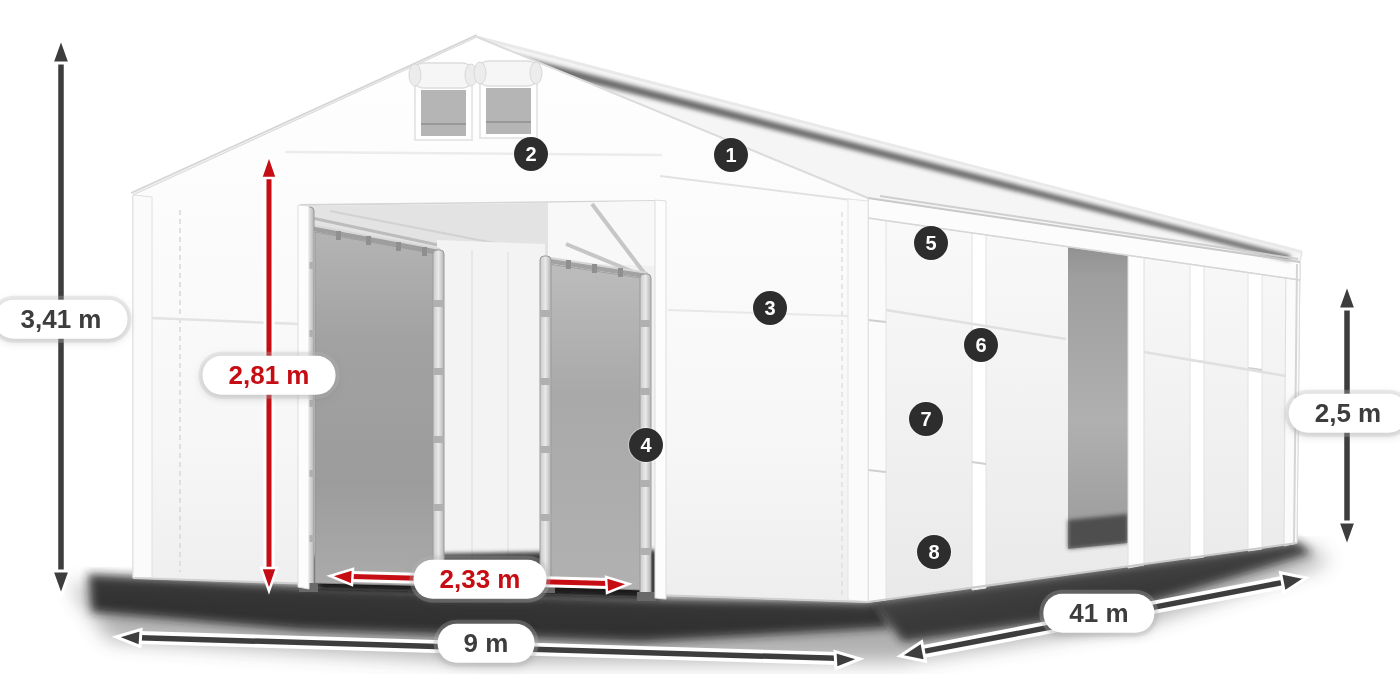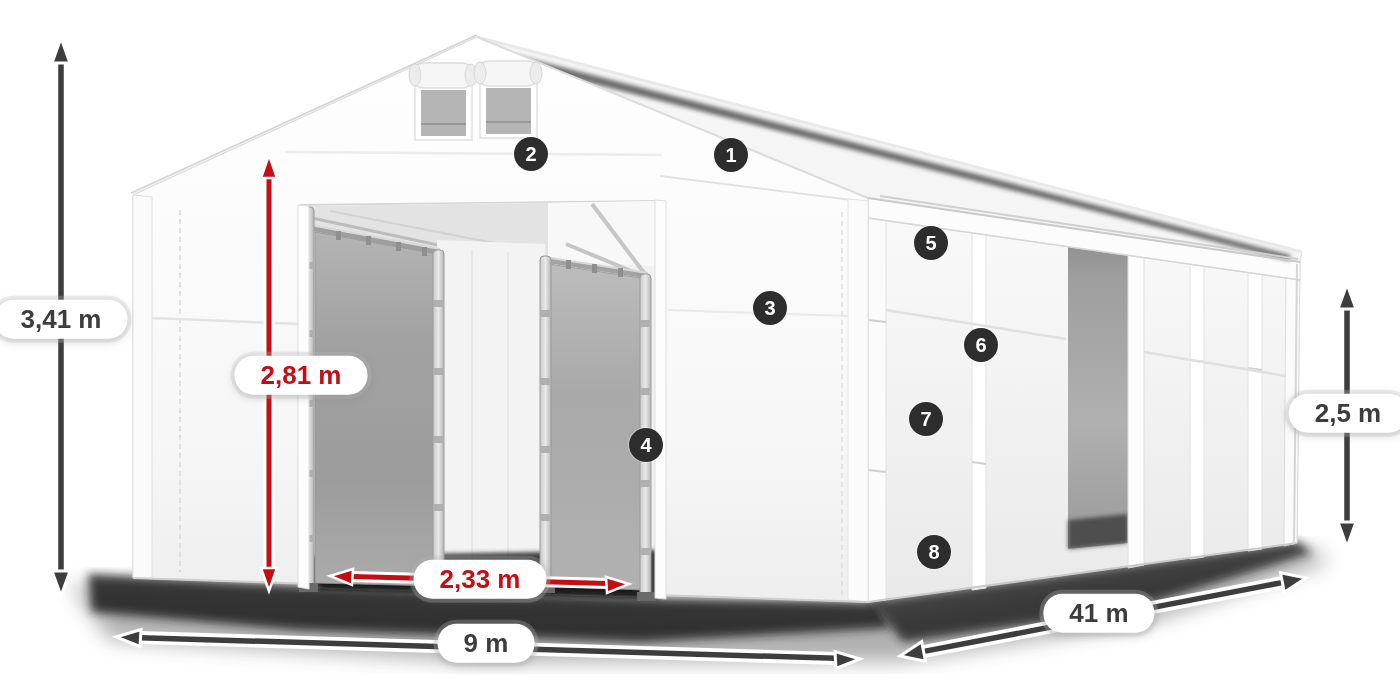--- a/index.html
+++ b/index.html
@@ -273,21 +273,21 @@
       <line x1="1347" y1="302" x2="1347" y2="529" stroke="#ffffff" stroke-width="13"></line>
       <line x1="1347" y1="304" x2="1347" y2="527" stroke="#3d3d3d" stroke-width="5.5"></line>
       <polygon points="1347,284 1338,309 1356,309" fill="#3d3d3d" stroke="#ffffff" stroke-width="3"></polygon>
       <polygon points="1347,547 1338,522 1356,522" fill="#3d3d3d" stroke="#ffffff" stroke-width="3"></polygon>
     </g>
   </g>
 </svg>
 
 <div>
       <div class="dim-label" style="left: 61px; top: 319px;">3,41 m</div>
-      <div class="dim-label red" style="left: 269px; top: 375px; margin-left: 32px;">2,81 m</div>
+      <div class="dim-label red" style="left: 269px; top: 375px;">2,81 m</div>
       <div class="dim-label red" style="left: 480px; top: 579px;">2,33 m</div>
       <div class="dim-label" style="left: 486px; top: 643px;">9 m</div>
       <div class="dim-label" style="left: 1099px; top: 613px;">41 m</div>
       <div class="dim-label" style="left: 1348px; top: 413px;">2,5 m</div>
     </div>
 
 <div>
       <div class="marker" style="left: 731px; top: 155px;">1</div>
       <div class="marker" style="left: 531px; top: 154px;">2</div>
       <div class="marker" style="left: 770px; top: 308px;">3</div>

